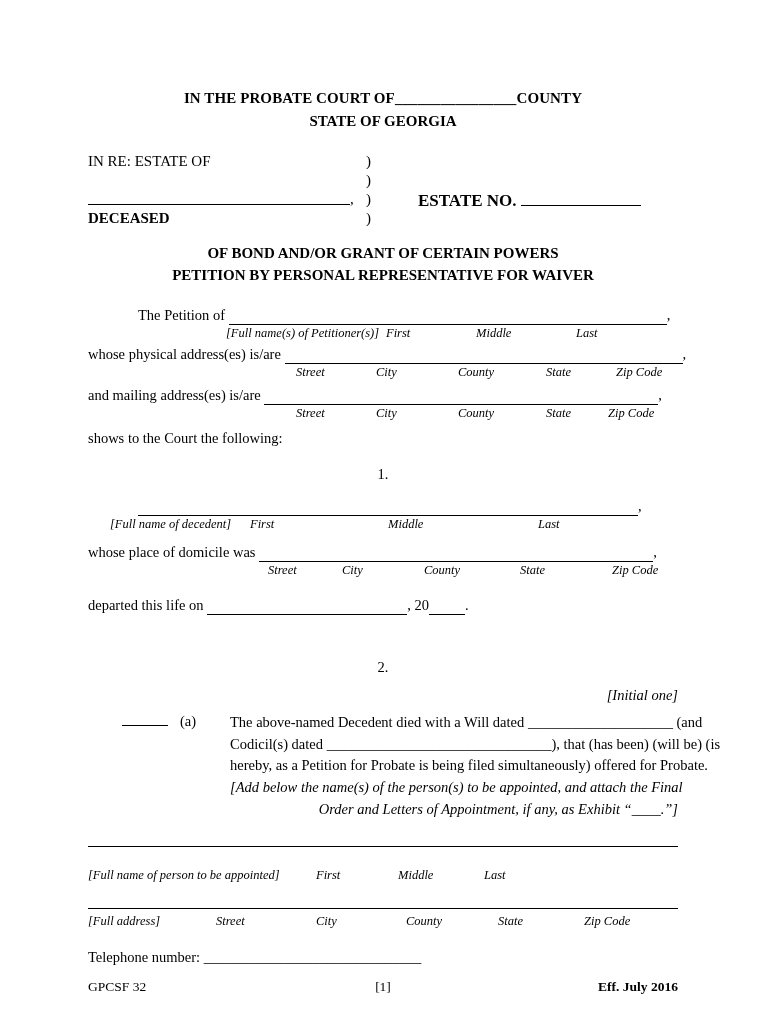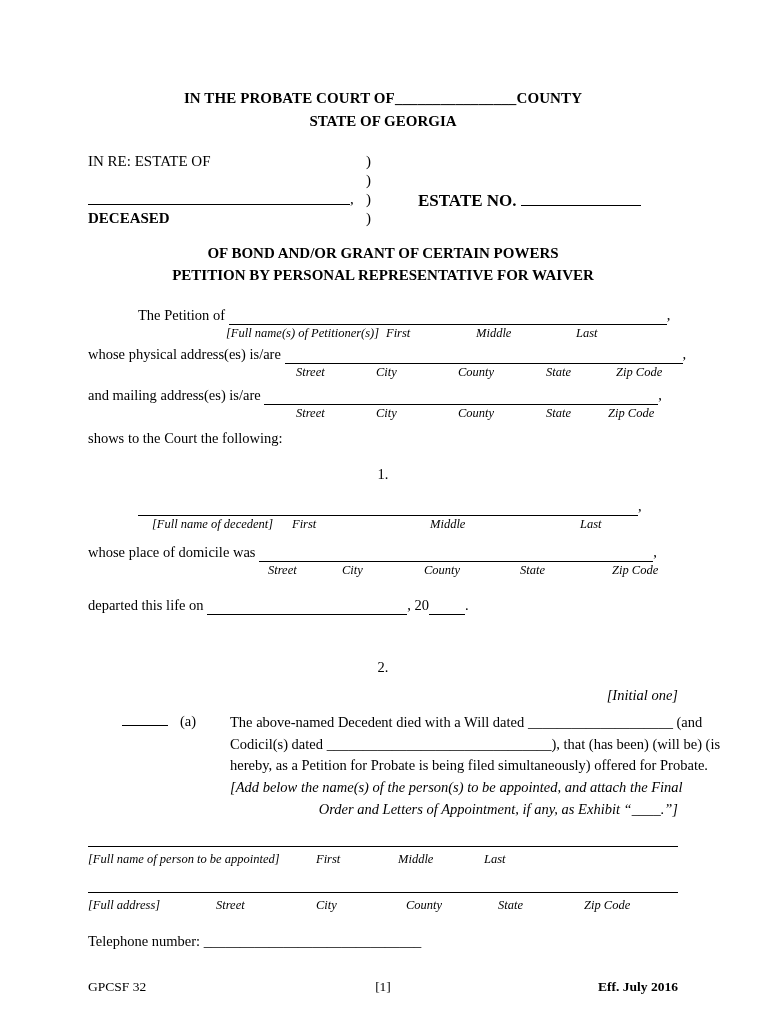--- a/index.html
+++ b/index.html
@@ -234,21 +234,21 @@
       <span style="left:520px;">Zip Code</span>
     </div>
 
     <div style="margin-top:6px;">shows to the Court the following:</div>
 
     <div class="numline">1.</div>
 
     <div style="margin-left:50px; margin-top:12px;">
       <span class="fill" style="width:500px;"></span><span>,</span>
     </div>
-    <div class="labels" style="margin-left:64px; height:20px;">
+    <div class="labels" style="margin-left:22px; height:20px;">
       <span style="left:0px;">[Full name of decedent]</span>
       <span style="left:140px;">First</span>
       <span style="left:278px;">Middle</span>
       <span style="left:428px;">Last</span>
     </div>
 
     <div class="row" style="margin-top:6px;">
       <span>whose place of domicile was</span>
       <span class="fill" style="width:394px;"></span><span>,</span>
     </div>
@@ -274,21 +274,21 @@
       <div class="a-text">
         <div>The above-named Decedent died with a Will dated ____________________ (and</div>
         <div>Codicil(s) dated _______________________________), that (has been) (will be) (is</div>
         <div>hereby, as a Petition for Probate is being filed simultaneously) offered for Probate.</div>
         <div class="ital">[Add below the name(s) of the person(s) to be appointed, and attach the Final</div>
         <div class="ital">Order and Letters of Appointment, if any, as Exhibit “____.”]</div>
       </div>
     </div>
 
     <div class="hr-line" style="margin-top:24px;"></div>
-    <div class="labels" style="height:22px; margin-top:4px;">
+    <div class="labels" style="height:22px; margin-top:20px;">
       <span style="left:0px;">[Full name of person to be appointed]</span>
       <span style="left:228px;">First</span>
       <span style="left:310px;">Middle</span>
       <span style="left:396px;">Last</span>
     </div>
 
     <div class="hr-line" style="margin-top:18px;"></div>
     <div class="labels" style="height:22px; margin-top:4px;">
       <span style="left:0px;">[Full address]</span>
       <span style="left:128px;">Street</span>

